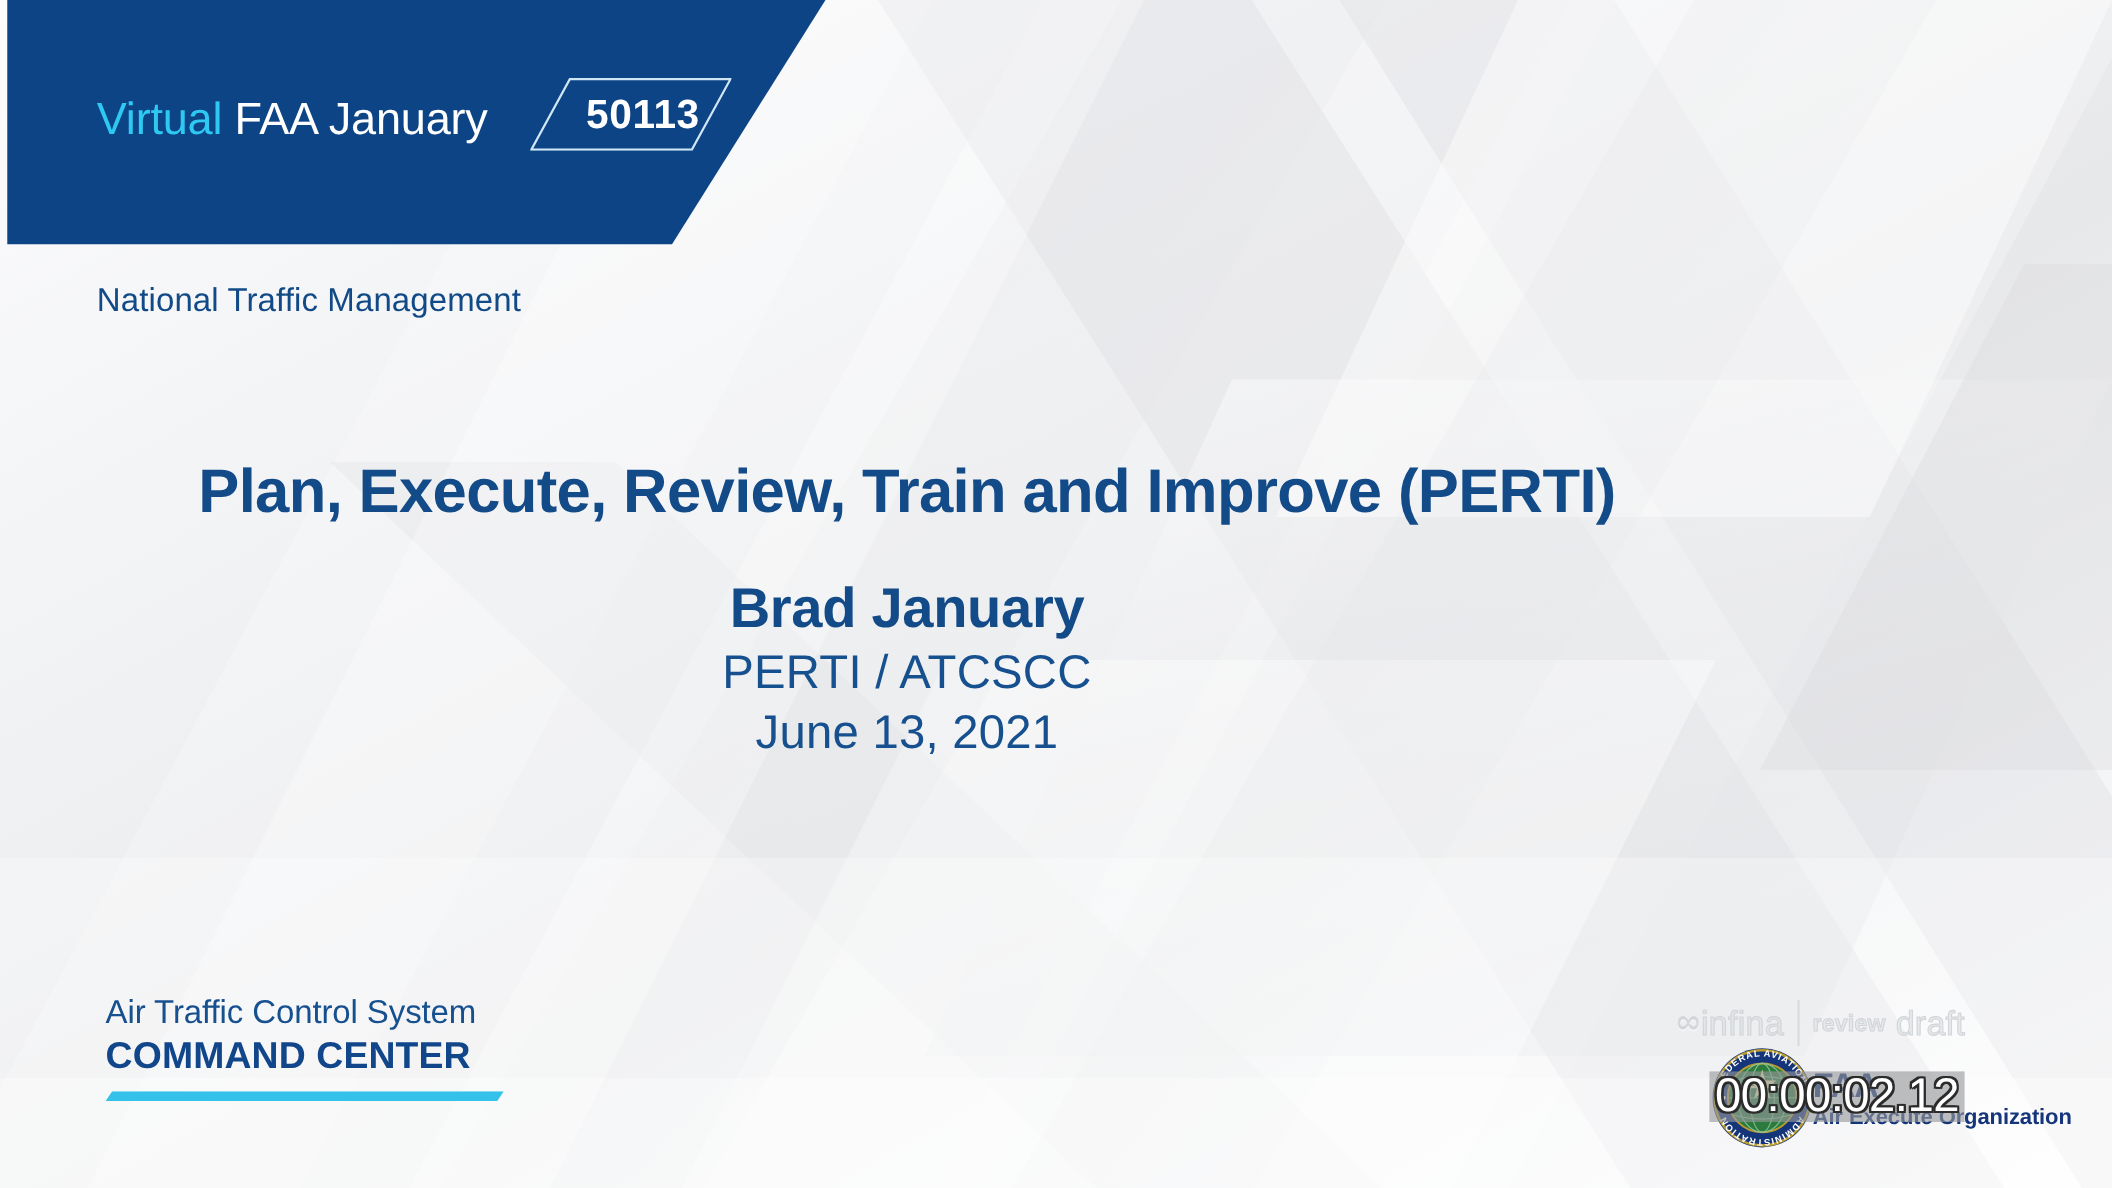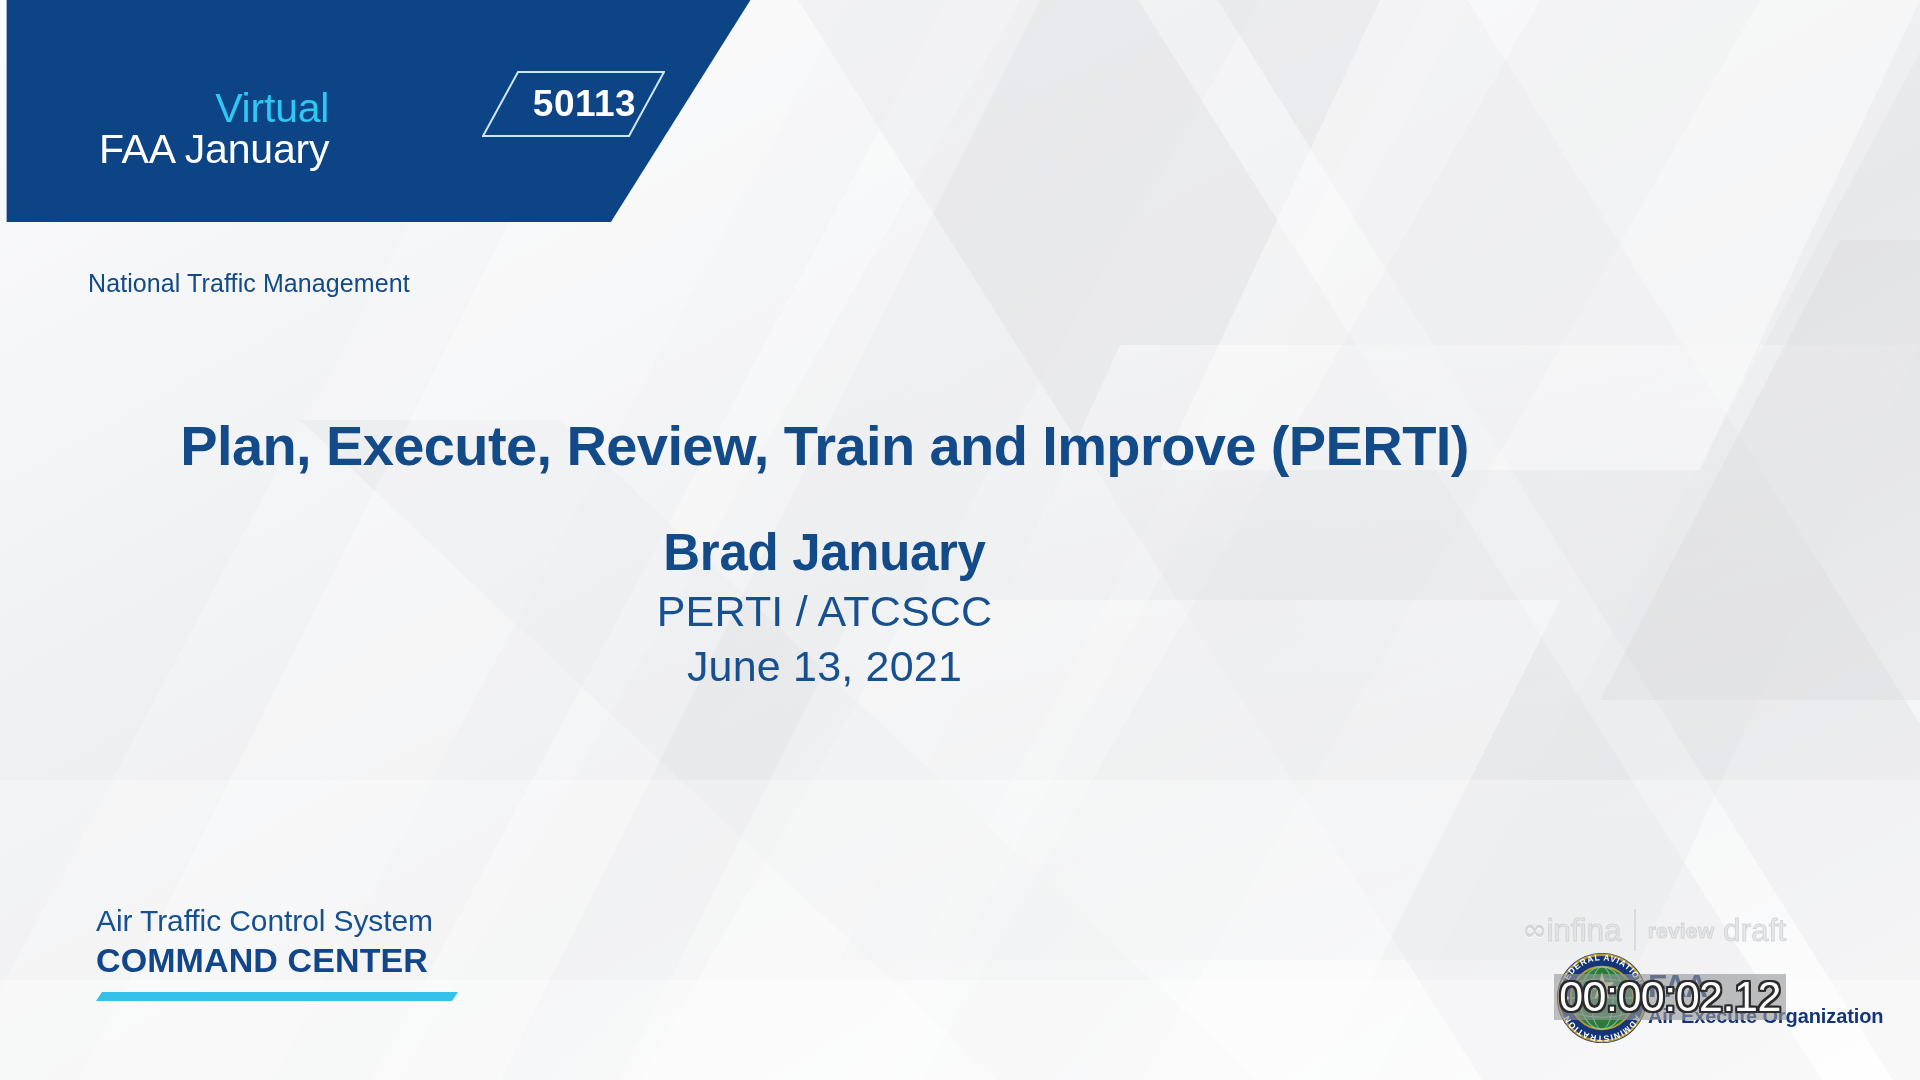--- a/index.html
+++ b/index.html
@@ -25,23 +25,22 @@
     position:absolute; left:0; top:0;
     width:760px; height:226px;
     overflow:visible;
   }
   .banner-shape {
     position:absolute; left:0; top:0;
     width:760px; height:226px;
   }
   .banner-inner {
     position:absolute; left:88px; top:88px;
-    display:flex; align-items:flex-end;
+    display:flex; align-items:flex-start;
     height:60px;
-    flex-direction:column;
   }
   .brand-virtual {
     color:#2ec9f2;
     font-size:41px;
     font-weight:400;
     letter-spacing:-0.2px;
     line-height:1;
   }
   .brand-rest {
     color:#ffffff;
@@ -65,24 +64,23 @@
     color:#ffffff;
     font-size:37px; font-weight:700;
     letter-spacing:0.5px;
     padding-left:22px;
   }
 
   
   .dept-line {
     position:absolute; left:88px; top:257px;
     color:#114a86;
-    font-size:25px;
+    font-size:30px;
     font-weight:400;
     letter-spacing:0.1px;
-    margin-top:12px;
   }
 
   
   .center-block {
     position:absolute;
     left:0; top:416px;
     width:1649px;
     text-align:center;
   }
   .main-title {

